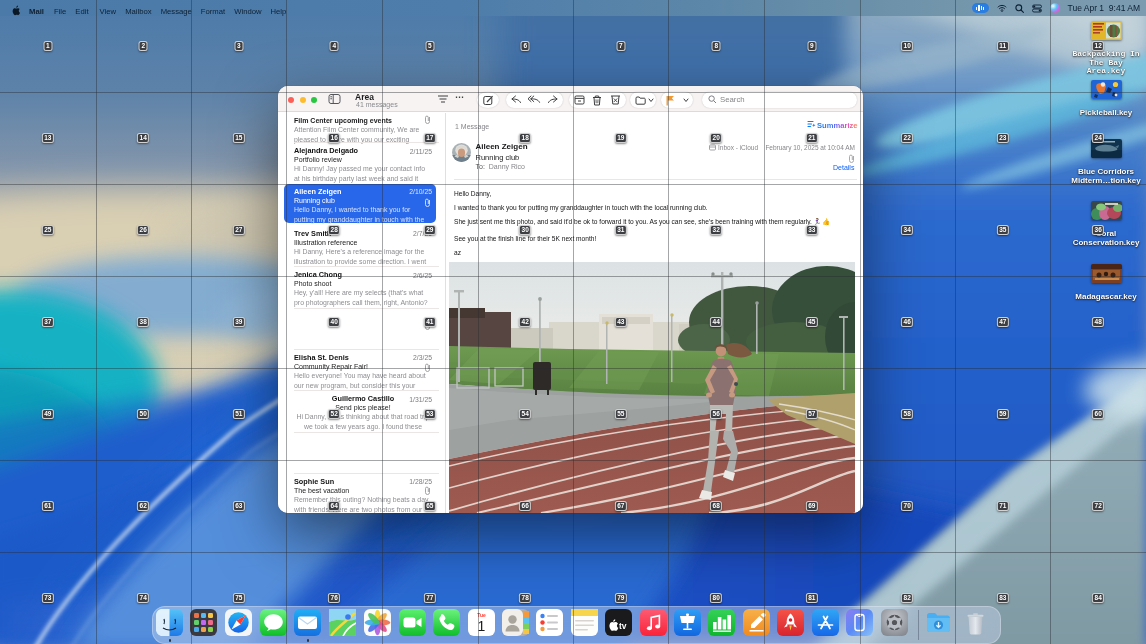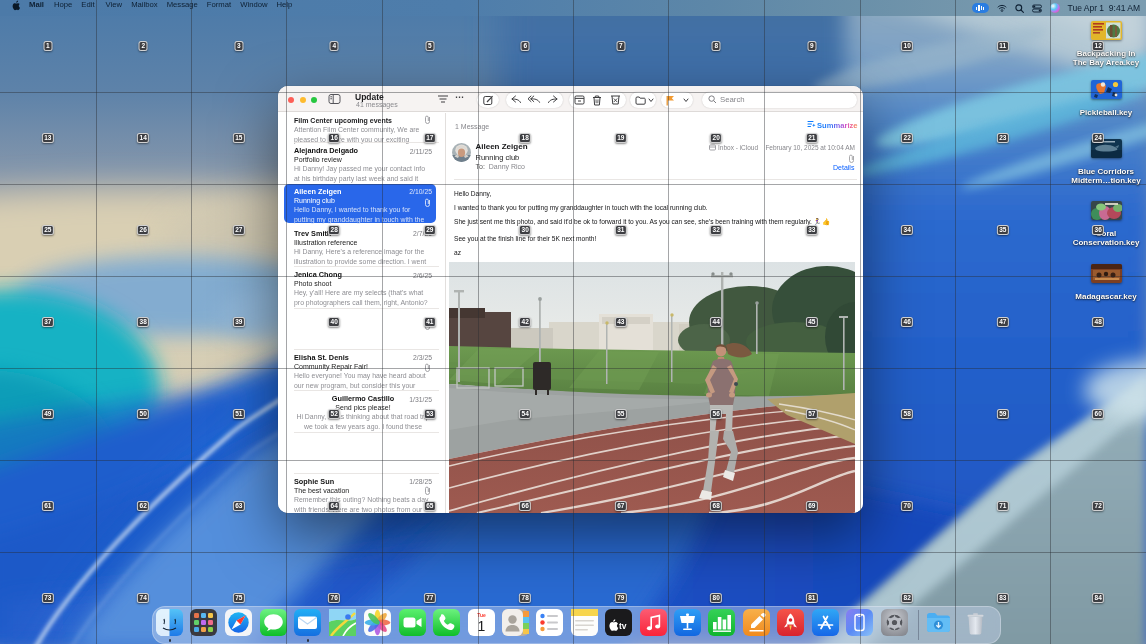--- a/index.html
+++ b/index.html
@@ -1,21 +1,21 @@
 <!DOCTYPE html>
 <html><head><meta charset="utf-8">
 <style>
 *{margin:0;padding:0;box-sizing:border-box;}
 html,body{width:1146px;height:644px;overflow:hidden;font-family:"Liberation Sans",sans-serif;}
 #screen{position:relative;width:1146px;height:644px;overflow:hidden;background:#4a79a8;}
 .abs{position:absolute;}
 
 #menubar{position:absolute;left:0;top:0;width:1146px;height:16px;z-index:40;font-size:7.7px;
  background:linear-gradient(90deg,#4c7aa8 0%,#4e7dab 40%,#5d87a8 62%,#6a90a9 75%,#7899ad 88%,#7b9cb0 100%);
- display:flex;align-items:flex-start;color:#0e2033;}
+ display:flex;align-items:flex-end;color:#0e2033;}
 #menubar .apple{font-size:10px;margin-left:12px;color:#06121f;}
 #menubar .mi{margin-left:9px;letter-spacing:0;}
 #menubar .mi.b{font-weight:bold;}
 #mright{position:absolute;right:6px;top:0;height:16px;display:flex;align-items:center;gap:8px;}
 #mright .clock{font-size:8.5px;color:#0e2033;}
 
 #grid{position:absolute;left:0;top:0;width:1146px;height:644px;z-index:60;pointer-events:none;}
 .gv{position:absolute;top:0;width:1px;height:644px;background:rgba(40,44,48,.42);}
 .gh{position:absolute;left:0;height:1px;width:1146px;background:rgba(40,44,48,.42);}
 .badge{position:absolute;height:10px;min-width:9px;padding:0 1.5px;border-radius:2.5px;
@@ -108,21 +108,21 @@
  <path d="M 250,395 C 160,465 70,560 22,650 L -60,650 L -60,430 C 40,418 160,385 250,395 Z" fill="#1f58c8" opacity=".5" filter="url(#b10)"></path>
 
  <path d="M 600,190 C 420,320 252,412 228,436 C 152,502 72,582 34,650" stroke="#edf4fa" stroke-width="3.2" fill="none" opacity=".95" filter="url(#b2)"></path>
  <path d="M 610,205 C 440,340 280,430 250,452 C 180,515 105,590 70,650" stroke="#b9d2ec" stroke-width="1.6" fill="none" opacity=".5" filter="url(#b2)"></path>
 
  <polygon points="1146,382 1146,660 800,660 1012,472" fill="url(#grayt)" filter="url(#b5)"></polygon>
  <path d="M 1146,376 L 1012,472 L 800,660 L 848,660 L 1146,408 Z" fill="#b7d0da" opacity=".8" filter="url(#b5)"></path>
  <ellipse cx="1154" cy="390" rx="70" ry="30" fill="#cde2ea" opacity=".85" filter="url(#b10)"></ellipse>
 </svg>
 
-<div class="dicon" style="top:21px;">
+<div class="dicon" style="top:21px;font-family:Liberation Mono, monospace;">
  <div class="thumb"><svg width="31" height="19">
   <rect width="31" height="19" fill="#e2b62a"></rect>
   <rect x="2" y="2" width="11" height="1.6" fill="#b03a1e"></rect>
           <rect x="2" y="5" width="9" height="1.6" fill="#b03a1e"></rect>
   <rect x="2" y="8" width="10" height="1.6" fill="#b03a1e"></rect>
           <rect x="2" y="11" width="7" height="1.6" fill="#a8442a"></rect>
   <rect x="15" y="1.5" width="14.5" height="16" fill="#cfe0d8"></rect>
   <circle cx="22.5" cy="10" r="6.5" fill="#4e7a44"></circle>
           <rect x="19" y="4" width="2.5" height="12" fill="#6e4f35"></rect>
           <rect x="24" y="5" width="2" height="11" fill="#7a5a3c"></rect>
@@ -201,21 +201,21 @@
  <div id="tbar">
   <div class="tl" style="left:10px;background:#fd5f57;"></div>
   <div class="tl" style="left:21.5px;background:#febb2e;"></div>
   <div class="tl" style="left:33px;background:#27c73f;"></div>
   <svg class="ticon" style="left:50px;top:7px" width="13" height="12" viewBox="0 0 13 12">
           <rect x="1" y="1.5" width="11" height="9" rx="2" fill="none" stroke="#55555a" stroke-width="1"></rect>
           <line x1="5.2" y1="1.5" x2="5.2" y2="10.5" stroke="#55555a" stroke-width="1"></line>
           <rect x="2.4" y="3.2" width="1.5" height="1.1" fill="#55555a"></rect>
           <rect x="2.4" y="5.2" width="1.5" height="1.1" fill="#55555a"></rect>
         </svg>
-  <div class="ttl">Update</div>
+  <div class="ttl">Area</div>
         <div class="sub">41 messages</div>
   <svg class="ticon" style="left:159px;top:8px" width="12" height="10">
           <line x1="1" y1="2" x2="11" y2="2" stroke="#3e3e40" stroke-width="1.1"></line>
           <line x1="2.5" y1="5" x2="9.5" y2="5" stroke="#3e3e40" stroke-width="1.1"></line>
           <line x1="4" y1="8" x2="8" y2="8" stroke="#3e3e40" stroke-width="1.1"></line>
         </svg>
   <div class="ticon" style="left:177px;top:6px;font-size:9px;letter-spacing:.5px;color:#3e3e40;font-weight:bold;">⋯</div>
 
   <div class="tbtn" style="left:199px;width:22px;border-radius:50%;"></div>
   <svg class="ticon" style="left:205px;top:9px" width="11" height="11" viewBox="0 0 11 11">
@@ -806,21 +806,21 @@
         <path d="M6.5,8 L20.5,8 L19.3,24 C19.2,24.8 18.6,25.4 17.8,25.4 L9.2,25.4 C8.4,25.4 7.8,24.8 7.7,24 Z" fill="url(#trs)" opacity=".92"></path>
         <rect x="5.5" y="5.8" width="16" height="2" rx="1" fill="#d2d6dc"></rect>
         <rect x="11" y="4.2" width="5" height="1.8" rx=".9" fill="#caced6"></rect>
       </svg>
     </div>
 <div id="menubar">
  <svg class="apple" style="margin-left:12px" width="9" height="11" viewBox="0 0 9 11">
         <path d="M6.8,5.8 c0,-1.1 .9,-1.7 1,-1.7 c-.6,-.8 -1.4,-.9 -1.7,-.9 c-.7,-.1 -1.4,.4 -1.7,.4 c-.4,0 -.9,-.4 -1.5,-.4 c-.8,0 -1.5,.5 -1.9,1.2 c-.8,1.4 -.2,3.5 .6,4.6 c.4,.6 .8,1.2 1.4,1.2 c.6,0 .8,-.4 1.5,-.4 c.7,0 .9,.4 1.5,.4 c.6,0 1,-.6 1.4,-1.1 c.4,-.6 .6,-1.2 .6,-1.3 c0,0 -1.2,-.5 -1.2,-2 Z M5.6,2.1 c.3,-.4 .5,-.9 .5,-1.5 c-.5,0 -1,.3 -1.4,.7 c-.3,.3 -.5,.9 -.5,1.4 c.5,0 1.1,-.3 1.4,-.6 Z" fill="#0a1826"></path>
       </svg>
  <span class="mi b" style="margin-left:8px;">Mail</span>
- <span class="mi" style="margin-left:10px;">Hope</span>
+ <span class="mi" style="margin-left:10px;">File</span>
  <span class="mi">Edit</span>
  <span class="mi" style="margin-left:11px;">View</span>
  <span class="mi">Mailbox</span>
  <span class="mi">Message</span>
  <span class="mi">Format</span>
  <span class="mi">Window</span>
  <span class="mi">Help</span>
  <div id="mright">
   <div style="width:17px;height:10.5px;border-radius:5.5px;background:#2a7de1;display:flex;align-items:center;justify-content:center;gap:1px;">
     <div style="width:1.2px;height:3px;background:#fff;"></div>

